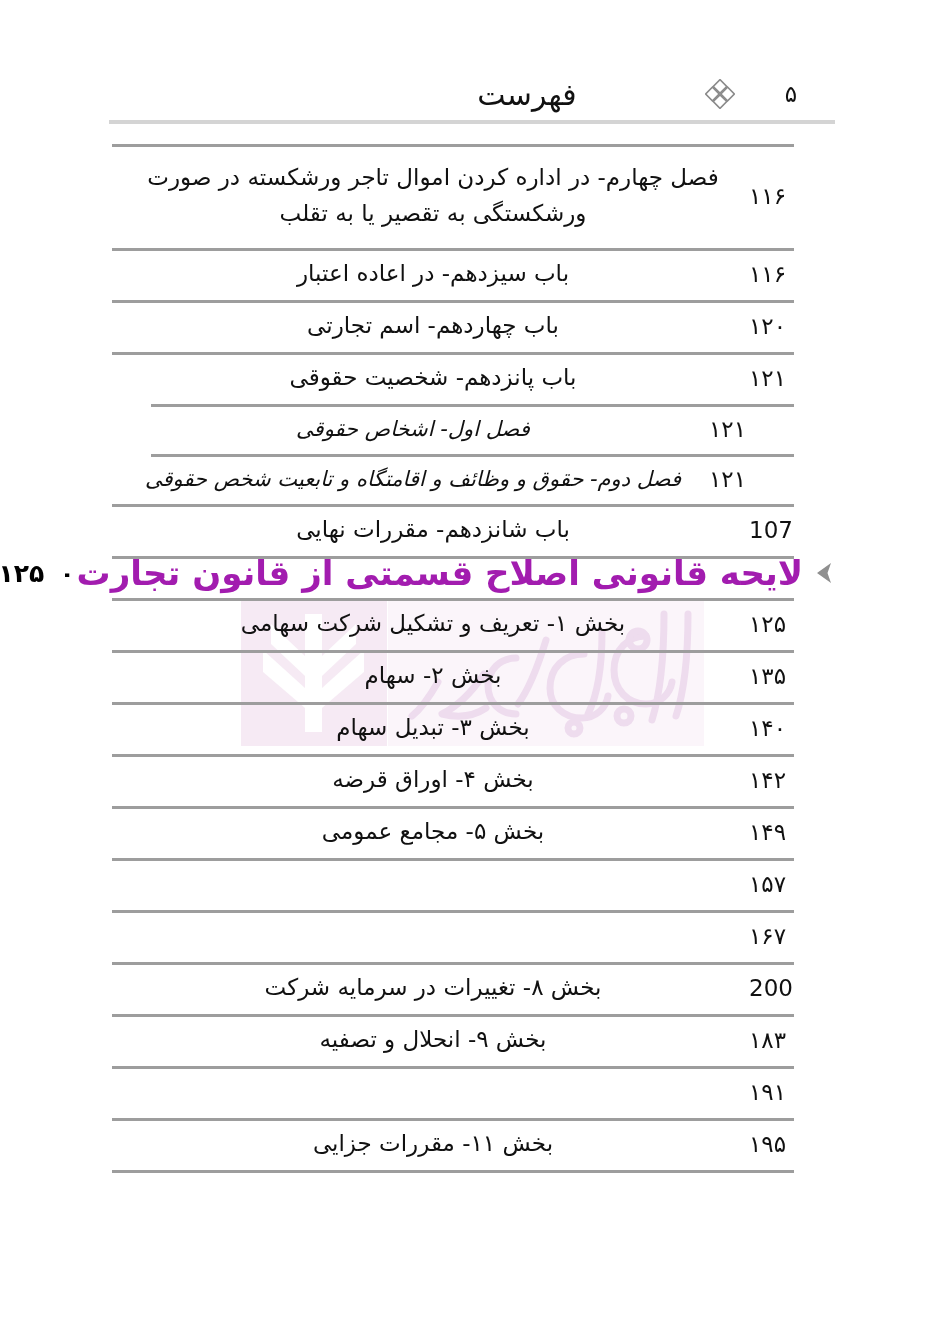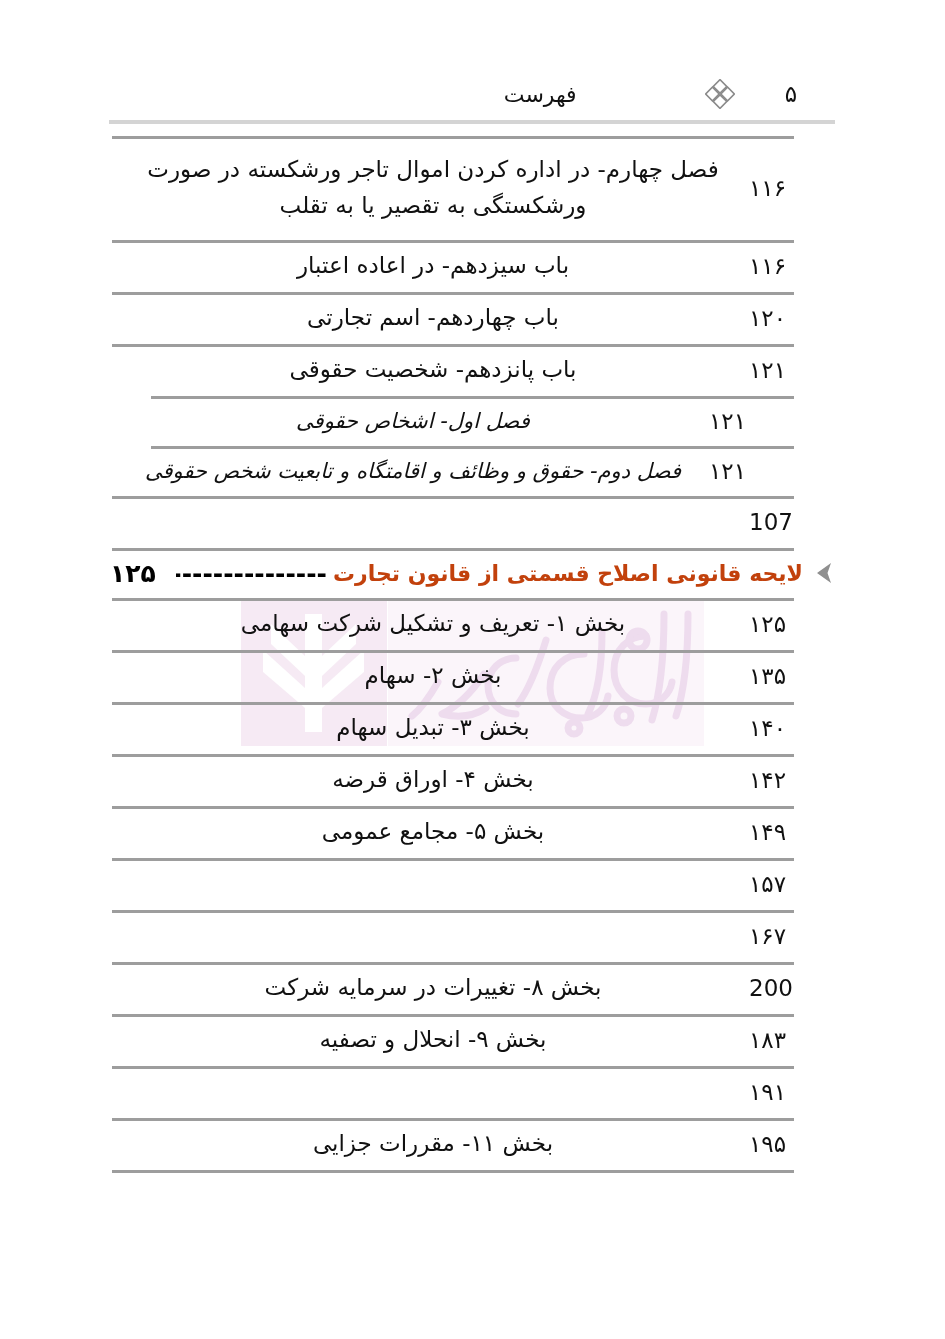--- a/index.html
+++ b/index.html
@@ -32,21 +32,21 @@
     top: 72px;
     right: 110px;
     left: 110px;
     height: 44px;
     display: flex;
     flex-direction: row;
     align-items: center;
     justify-content: flex-start;
   }
   .rh-title {
-    font-size: 22px;
+    font-size: 30px;
     color: #111;
     margin-right: 128px;
     letter-spacing: 0.5px;
   }
   .rh-ornament {
     width: 30px;
     height: 30px;
     margin-right: 50px;
     margin-left: 0;
     display: inline-flex;
@@ -64,21 +64,21 @@
     top: 120px;
     right: 110px;
     width: 726px;
     height: 4px;
     background: #d4d4d4;
   }
 
   
   .toc {
     position: absolute;
-    top: 136px;
+    top: 144px;
     right: 110px;
     width: 726px;
   }
 
   .toc-row {
     position: relative;
     display: flex;
     flex-direction: row;
     align-items: center;
     box-sizing: border-box;
@@ -139,23 +139,23 @@
     flex: 0 0 auto;
     width: 22px;
     height: 26px;
     margin-left: 10px;
     display: inline-flex;
     align-items: center;
     justify-content: center;
   }
   .banner-text {
     flex: 0 0 auto;
-    font-size: 22px;
+    font-size: 34px;
     font-weight: bold;
-    color: #c2410c;
+    color: #a21caf;
     white-space: nowrap;
   }
   .banner-dashes {
     flex: 1 1 auto;
     font-size: 25px;
     font-weight: bold;
     color: #000;
     white-space: nowrap;
     overflow: hidden;
     text-align: center;
@@ -289,20 +289,21 @@
         <div class="toc-row lvl2 r-sub">
           <span class="num">۱۲۱</span>
           <span class="label">فصل اول- اشخاص حقوقی</span>
         </div>
         <div class="toc-row lvl2 r-sub">
           <span class="num">۱۲۱</span>
           <span class="label">فصل دوم- حقوق و وظائف و اقامتگاه و تابعیت شخص حقوقی</span>
         </div>
         <div class="toc-row lvl1 r-norm">
           <span class="num">107</span>
+          <span class="label">باب شانزدهم- مقررات نهایی</span>
         </div>
         <div class="toc-row lvl1" style="height: 0px;"></div>
       </div>
 
     <div class="section-banner" id="section-banner" style="top:548px;">
       <span class="banner-arrow">
         <svg viewBox="0 0 22 26" width="22" height="26">
           <path d="M18 3 L4 13 L18 23 L14.5 13 Z" fill="#8f8f8f"></path>
         </svg>
       </span>

